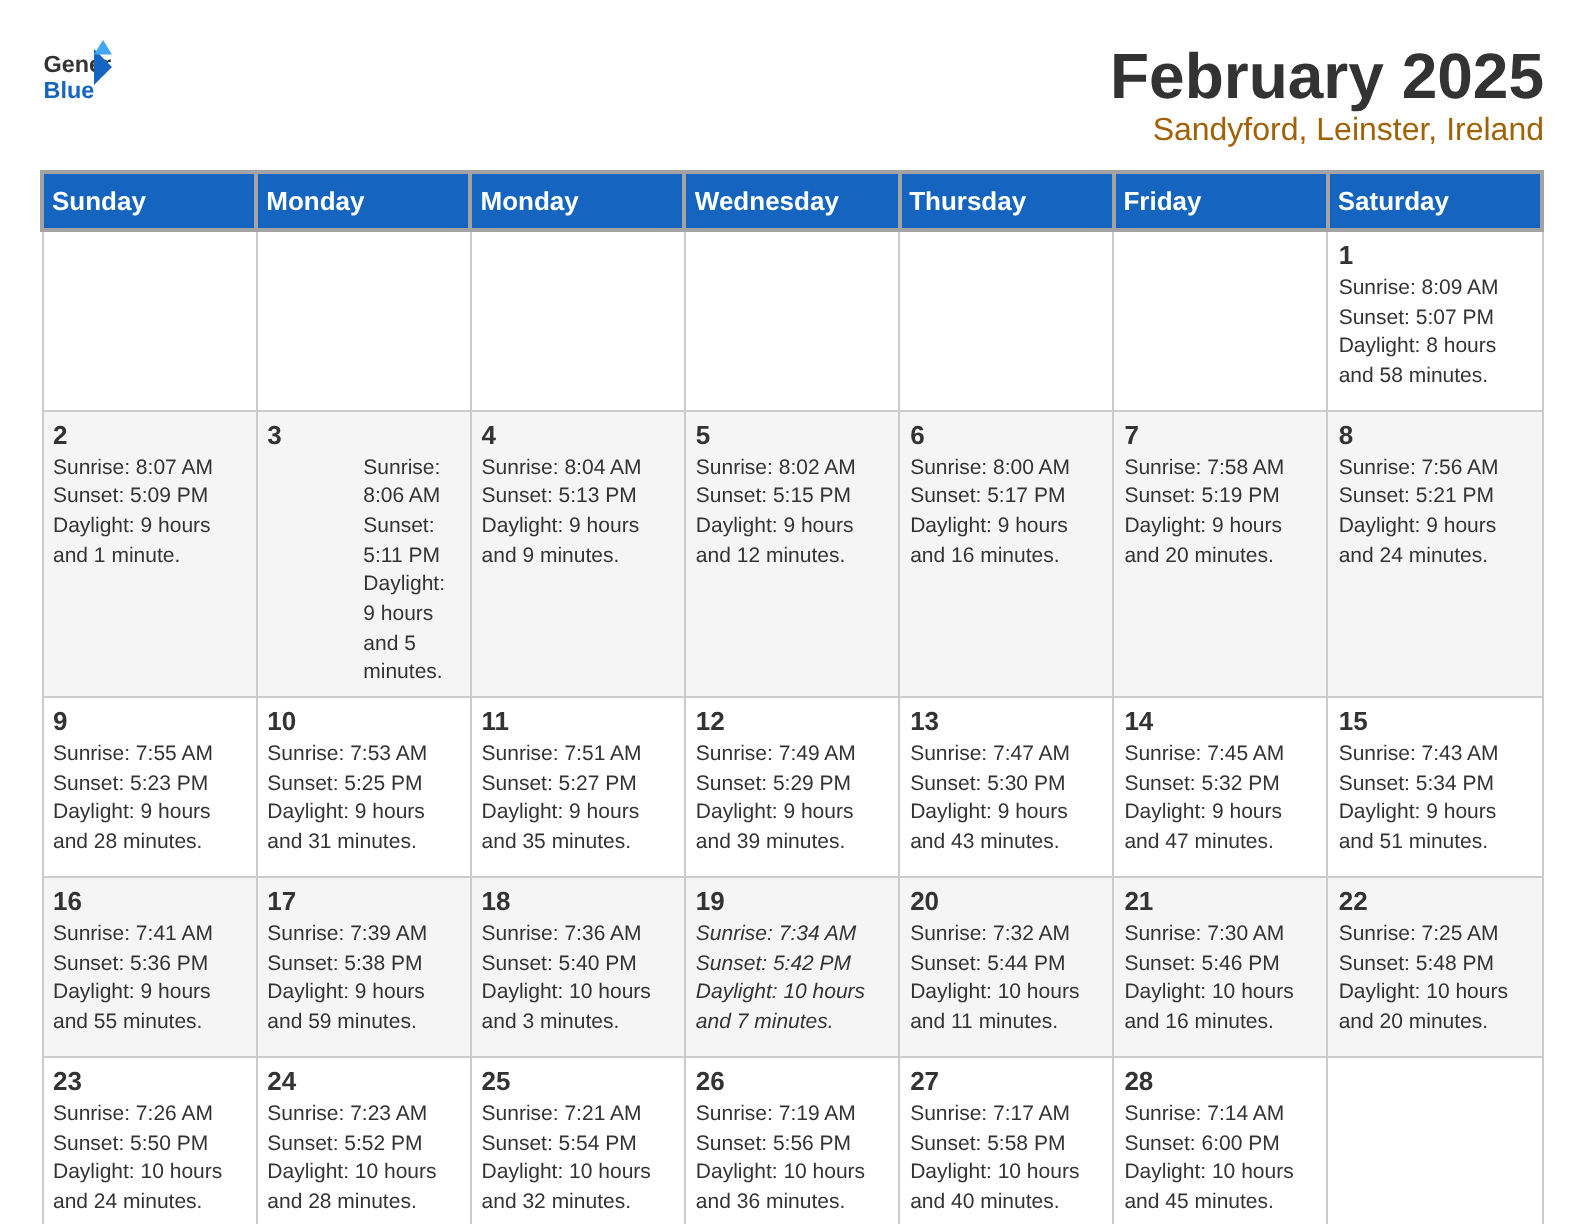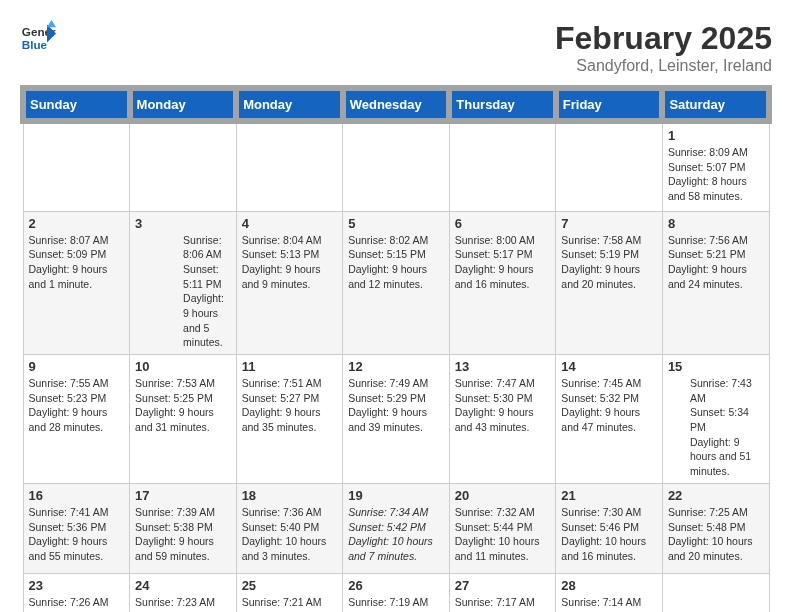--- a/index.html
+++ b/index.html
@@ -29,35 +29,35 @@
       text-align: right;
       margin-left: 40px;
     }
     .calendar-title {
       font-size: 32px;
       font-weight: bold;
       color: #333;
     }
     .calendar-subtitle {
       font-size: 16px;
-      color: #737373;
+      color: #a16207;
     }
     table {
       width: 100%;
       border-collapse: collapse;
       table-layout: fixed;
     }
     thead th {
       background: #1565c0;
       color: #fff;
       padding: 6px 4px;
       font-size: 13px;
       font-weight: bold;
       text-align: left;
-      border: 6px solid #a3a3a3;
+      border: 2px solid #a3a3a3;
     }
     tbody td {
       border: 1px solid #ccc;
       vertical-align: top;
       padding: 4px 5px;
       height: 90px;
       font-size: 11px;
       color: #333;
       background: #fff;
     }
@@ -200,21 +200,21 @@
 Daylight: 9 hours and 43 minutes.</div>
         </td>
         <td>
           <div class="day-number">14</div>
           <div class="day-info" style="white-space: pre-line;">Sunrise: 7:45 AM
 Sunset: 5:32 PM
 Daylight: 9 hours and 47 minutes.</div>
         </td>
         <td>
           <div class="day-number">15</div>
-          <div class="day-info" style="white-space: pre-line; margin-left: 22px;">Sunrise: 7:43 AM
+          <div class="day-info" style="white-space: pre-line;">Sunrise: 7:43 AM
 Sunset: 5:34 PM
 Daylight: 9 hours and 51 minutes.</div>
         </td>
       </tr>
       <tr>
         <td>
           <div class="day-number">16</div>
           <div class="day-info" style="white-space: pre-line;">Sunrise: 7:41 AM
 Sunset: 5:36 PM
 Daylight: 9 hours and 55 minutes.</div>

